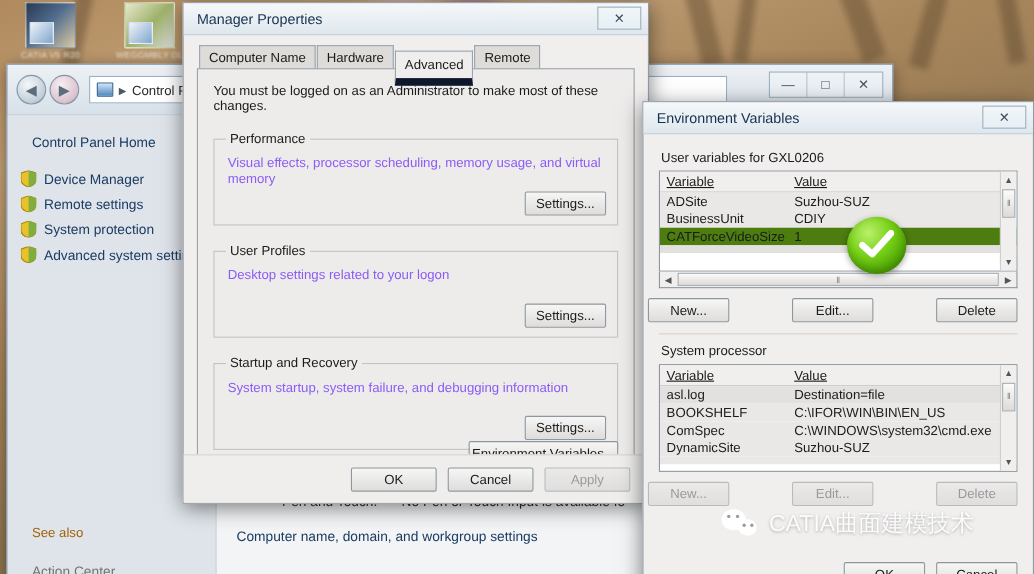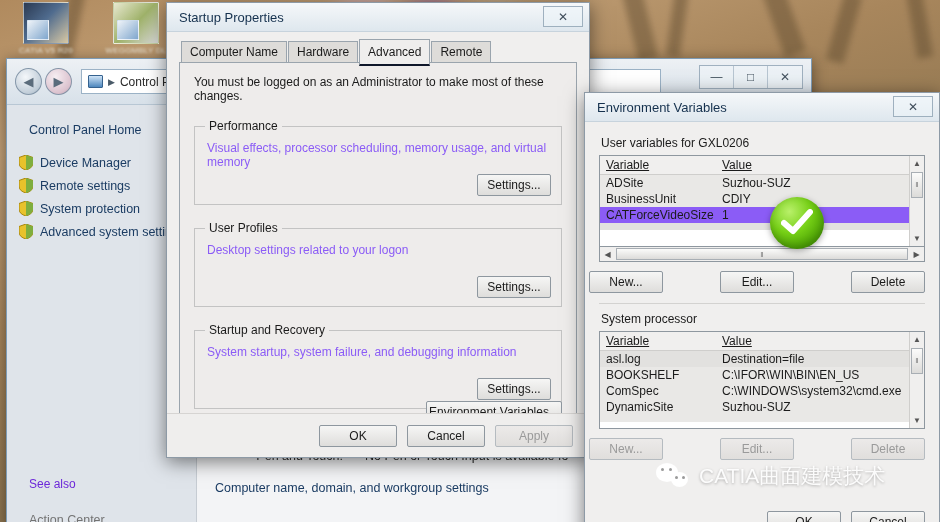--- a/index.html
+++ b/index.html
@@ -113,21 +113,21 @@
   .side-item {
     display: flex; align-items: center; gap: 7px;
     padding: 4px 0 4px 12px; font-size: 12.5px; color: #1b3c63;
   }
   .shield {
     width: 14px; height: 15px; flex: 0 0 14px; position: relative;
   }
   .shield svg { display:block; }
   #see-also {
     position: absolute; left: 22px; bottom: 36px;
-    font-size: 12px; color: #6d28d9;
+    font-size: 12px; color: #a16207;
   }
   #action-center {
     position: absolute; left: 22px; bottom: 0;
     font-size: 12.5px; color: #737373;
   }
   #cp-main { flex: 1; background: #f3f4f6; position: relative; padding: 14px 18px; }
   .cp-row { display: flex; font-size: 12.5px; color: #2b2b2b; margin-top: 8px; }
   .cp-row .lbl { width: 150px; text-align: right; padding-right: 22px; color: #333; }
   .cp-blurline {
     height: 11px; margin: 4px 0 0 0;
@@ -165,22 +165,22 @@
     padding: 8px 0 0 14px; height: 30px;
   }
   .tab {
     font-size: 12px; color: #1b1b1b;
     padding: 3px 8px 4px 8px;
     background: #dedcd9;
     border: 1px solid #9aa4ad; border-bottom: none;
     position: relative; top: 1px;
   }
   .tab.active {
-    background: #efeeed; padding-top: 5px; padding-bottom: 5px; top: 4px;
-    border-bottom: 2px solid #0f172a;
+    background: #efeeed; padding-top: 5px; padding-bottom: 5px; top: 16px;
+    border-bottom: 7px solid #0f172a;
     z-index: 2;
   }
   #sp-panel {
     margin: 0 12px 0 12px;
     height: 376px;
     background: #eeeceb;
     border: 1px solid #9aa4ad;
     padding: 12px 14px;
     position: relative;
   }
@@ -223,21 +223,21 @@
     display: flex; font-size: 12px; color: #1b1b1b;
     background: #f0efee; border-bottom: 1px solid #cfcecc;
     padding: 2px 0 2px 6px;
     text-decoration: underline;
   }
   .lb-head .c1 { width: 116px; }
   .lb-row {
     display: flex; font-size: 12px; color: #1b1b1b;
     padding: 1px 0 1px 6px; background: #e9e8e6;
   }
-  .lb-row.sel { background: #8b5cf6; }
+  .lb-row.sel { background: #4d7c0f; }
   .lb-row.alt { background: #e2e1df; }
   .lb-row .c1 { width: 116px; }
   .lb-row.clip { height: 7px; overflow: hidden; color: rgba(27,27,27,.55); }
   .vscroll {
     position: absolute; right: 0; top: 0; bottom: 0; width: 15px;
     background: #f0efee; border-left: 1px solid #cfcecc;
   }
   .vscroll .arr { height: 15px; text-align: center; font-size: 8px; color: #555; line-height: 15px; }
   .vscroll .arr.bot { position: absolute; bottom: 0; left: 0; right: 0; }
   .vscroll .thumb {
@@ -405,21 +405,21 @@
           <span class="lbl">Pen and Touch:</span>
           <span>No Pen or Touch Input is available fo</span>
         </div>
         <div id="cp-sectionhdr">Computer name, domain, and workgroup settings</div>
       </div>
     </div>
   </div>
 
   <div class="dlg" id="sysprops">
     <div class="dlg-title">
-      <span>Startup Properties</span>
+      <span>Manager Properties</span>
       <div class="dlg-close">✕</div>
     </div>
 
     <div id="sp-tabs">
       <div class="tab">Computer Name</div>
       <div class="tab">Hardware</div>
       <div class="tab active">Advanced</div>
       <div class="tab">Remote</div>
     </div>
 

